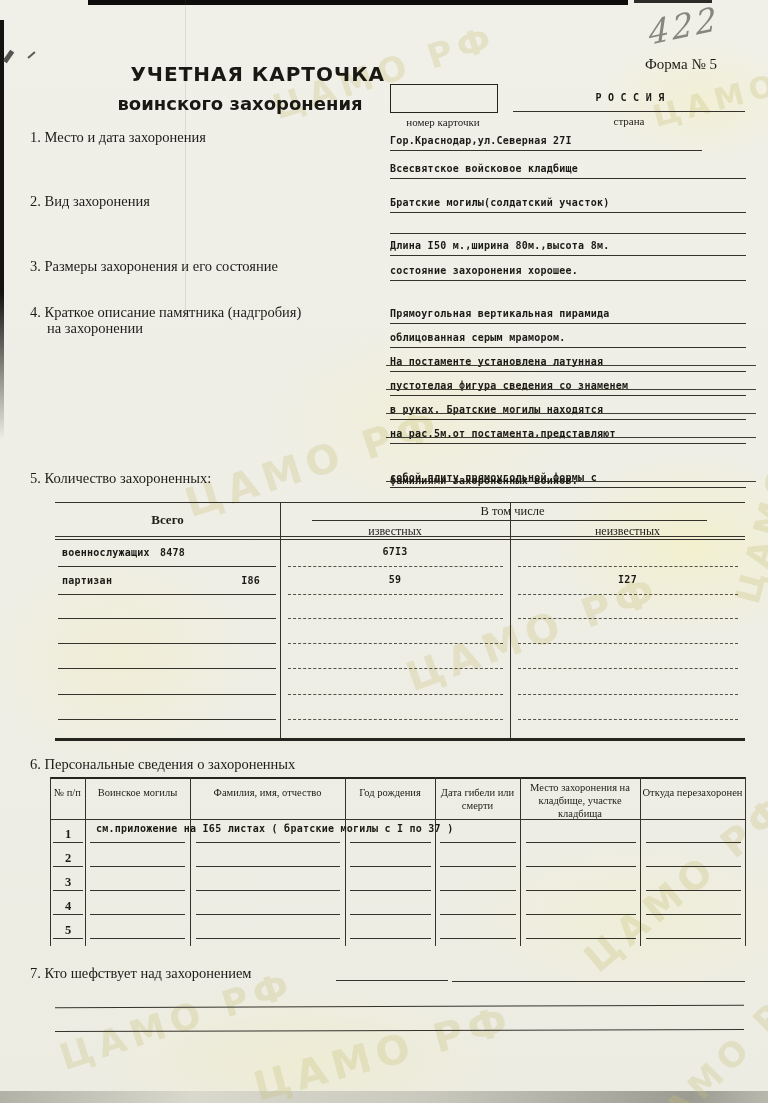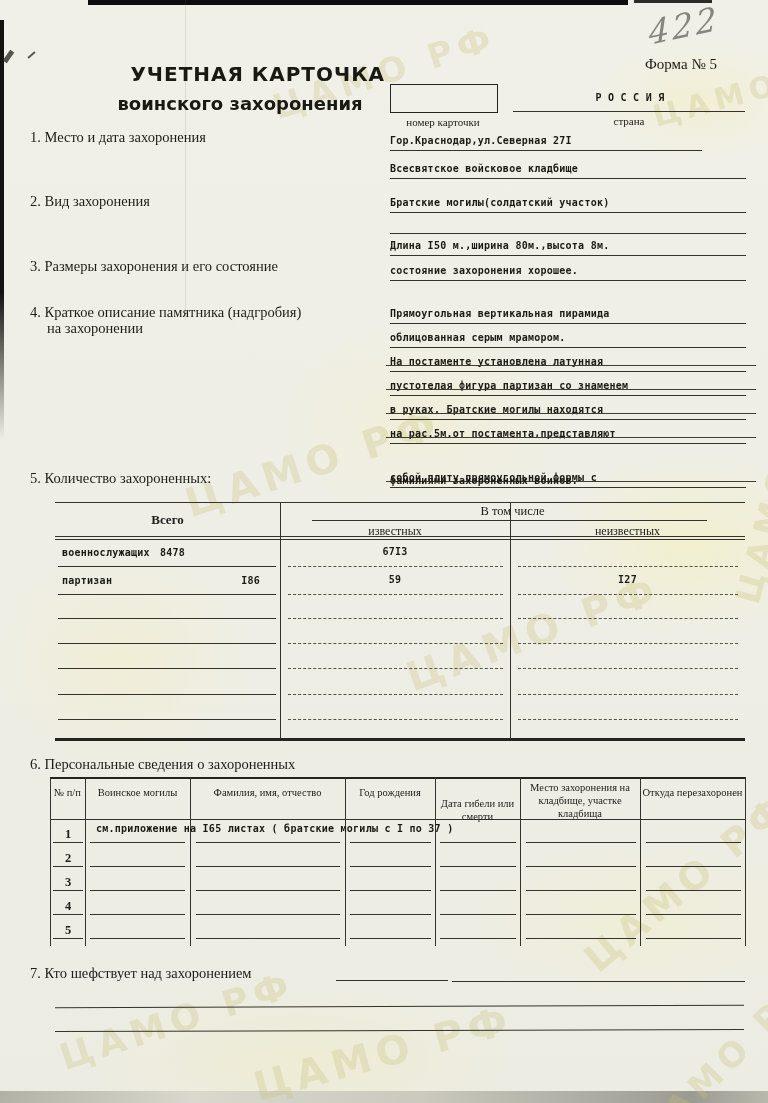--- a/index.html
+++ b/index.html
@@ -78,21 +78,21 @@
   <div class="hline" style="left:390px;top:233px;width:356px;"></div>
   <div class="abs lbl" style="left:30px;top:258px;">3. Размеры захоронения и его состояние</div>
   <div class="ans tw" style="left:390px;top:240px;width:356px;">Длина I50 м.,ширина 80м.,высота 8м.</div>
   <div class="ans tw" style="left:390px;top:265px;width:356px;">состояние захоронения хорошее.</div>
 
   <div class="abs lbl" style="left:30px;top:304px;">4. Краткое описание памятника (надгробия)</div>
   <div class="abs lbl" style="left:47px;top:320px;">на захоронении</div>
   <div class="ans tw" style="left:390px;top:308px;width:356px;">Прямоугольная вертикальная пирамида</div>
   <div class="ans tw" style="left:390px;top:332px;width:356px;">облицованная серым мрамором.</div>
   <div class="ans tw strike" style="left:390px;top:356px;width:356px;">На постаменте установлена латунная</div>
-  <div class="ans tw strike" style="left:390px;top:380px;width:356px;">пустотелая фигура партизан со знаменем</div>
+  <div class="ans tw strike" style="left:390px;top:380px;width:356px;">пустотелая фигура сведения со знаменем</div>
   <div class="ans tw strike" style="left:390px;top:404px;width:356px;">в руках. Братские могилы находятся</div>
   <div class="ans tw strike" style="left:390px;top:428px;width:356px;">на рас.5м.от постамента,представляют</div>
   <div class="ans tw strike" style="left:390px;top:472px;width:356px;">собой плиту прямоугольной формы с</div>
   <div class="abs tw" style="left:390px;top:475px;width:356px;">фамилиями захороненных воинов.</div>
 
   <div class="abs lbl" style="left:30px;top:470px;">5. Количество захороненных:</div>
 
   <div class="hline" style="left:55px;top:502px;width:690px;border-bottom-width:1.6px;"></div>
   <div class="vline" style="left:280px;top:502px;height:238px;"></div>
   <div class="vline" style="left:510px;top:502px;height:238px;"></div>
@@ -149,21 +149,21 @@
   <div class="vline" style="left:345px;top:777px;height:169px;"></div>
   <div class="vline" style="left:435px;top:777px;height:169px;"></div>
   <div class="vline" style="left:520px;top:777px;height:169px;"></div>
   <div class="vline" style="left:640px;top:777px;height:169px;"></div>
   <div class="vline" style="left:745px;top:777px;height:169px;"></div>
 
   <div class="cell serif hdr6" style="left:50px;top:786px;width:35px;">№ п/п</div>
   <div class="cell serif hdr6" style="left:85px;top:786px;width:105px;">Воинское могилы</div>
   <div class="cell serif hdr6" style="left:190px;top:786px;width:155px;">Фамилия, имя, отчество</div>
   <div class="cell serif hdr6" style="left:345px;top:786px;width:90px;">Год рождения</div>
-  <div class="cell serif hdr6" style="left:437px;top:786px;width:81px;margin-top:11px;">Дата гибели или смерти</div>
+  <div class="cell serif hdr6" style="left:437px;top:786px;width:81px;">Дата гибели или смерти</div>
   <div class="cell serif hdr6" style="left:522px;top:781px;width:116px;">Место захоронения на кладбище, участке кладбища</div>
   <div class="cell serif hdr6" style="left:640px;top:786px;width:105px;">Откуда перезахоронен</div>
 
   <div class="abs tw" style="left:96px;top:823px;z-index:2;">см.приложение на I65 листах ( братские могилы с I по 37 )</div>
 
   <div class="abs rownum serif" style="left:54px;top:827px;width:28px;">1</div>
   <div class="hline" style="left:53px;top:842px;width:30px;border-bottom-width:1px;"></div>
   <div class="hline" style="left:90px;top:842px;width:95px;border-bottom-width:1px;"></div>
   <div class="hline" style="left:196px;top:842px;width:144px;border-bottom-width:1px;"></div>
   <div class="hline" style="left:350px;top:842px;width:81px;border-bottom-width:1px;"></div>

